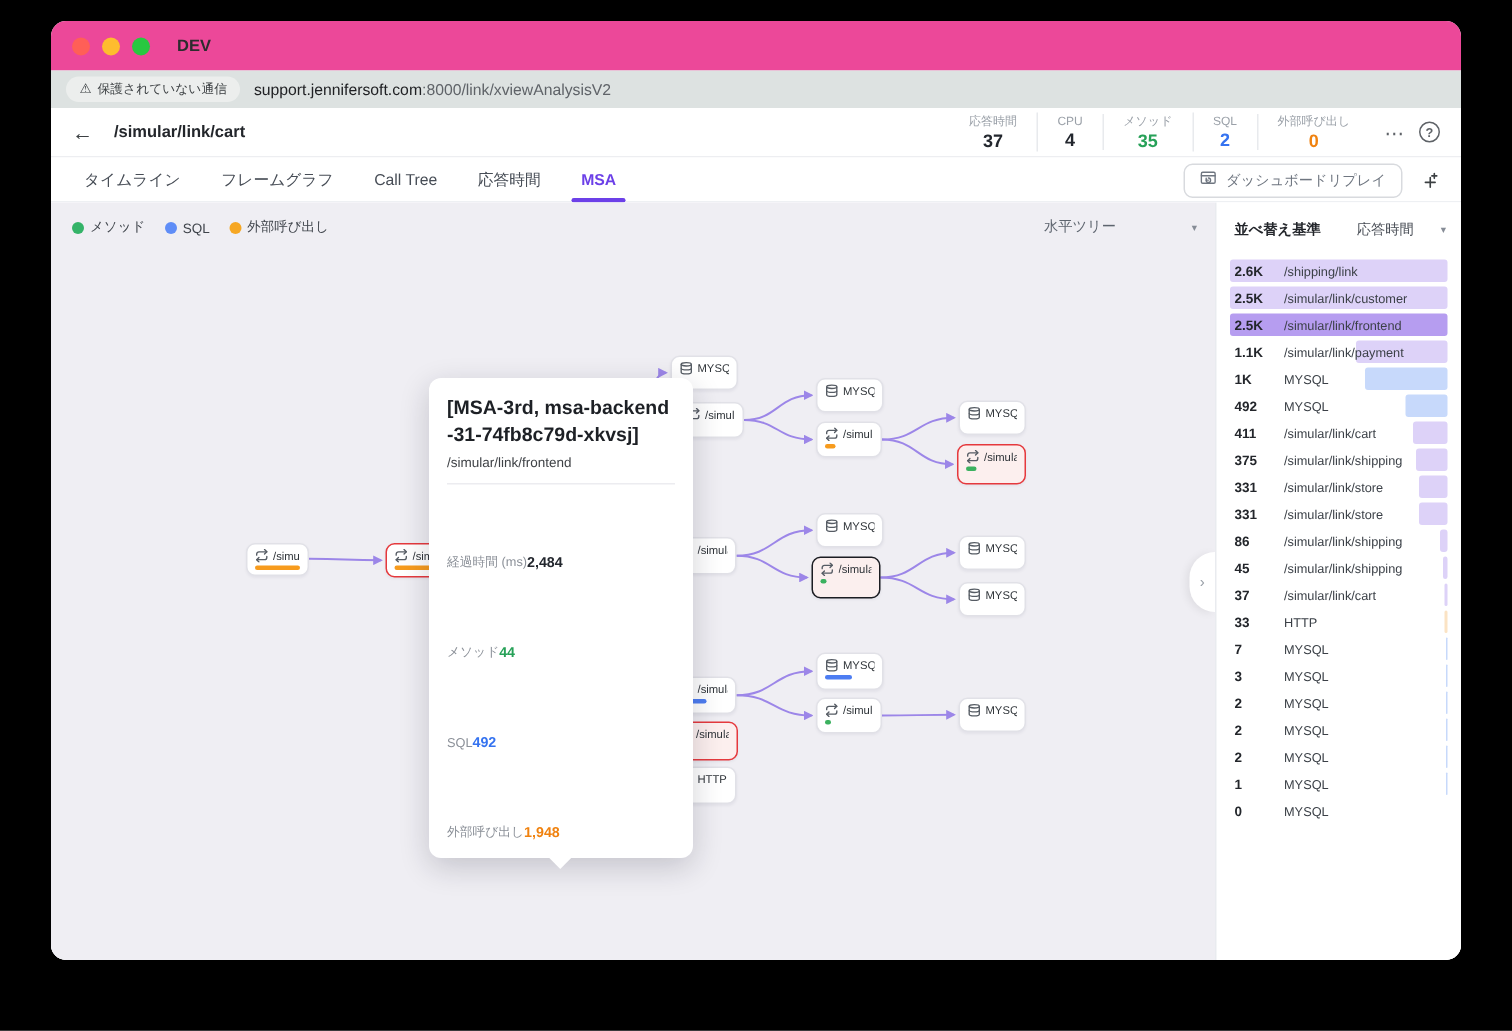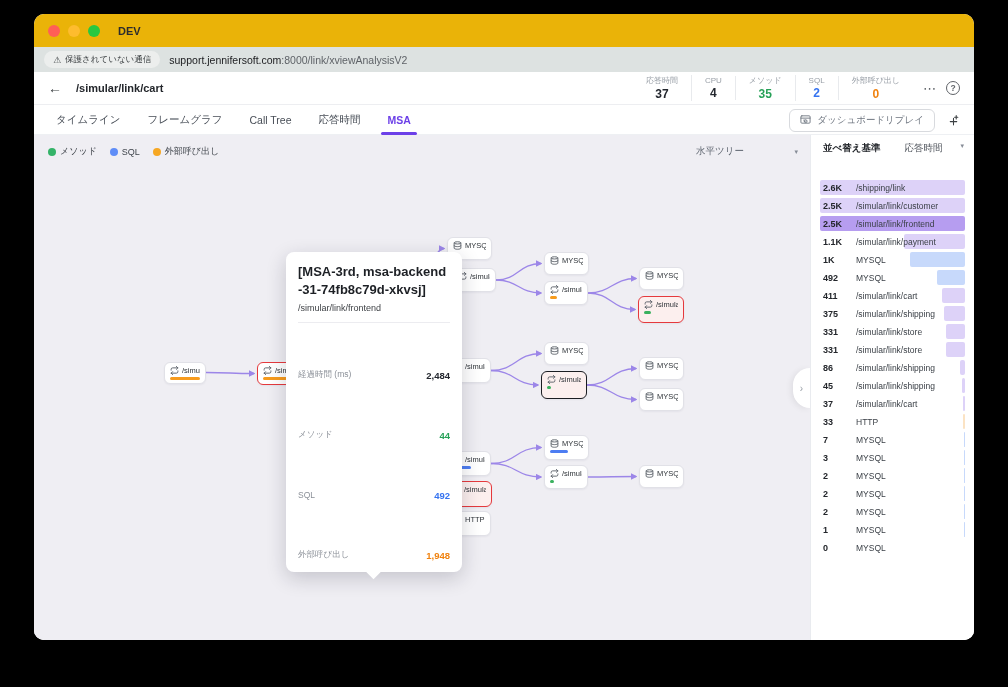--- a/index.html
+++ b/index.html
@@ -1,21 +1,21 @@
 <!DOCTYPE html>
 <html><head>
 <meta charset="utf-8">
 <style>
   html,body{margin:0;padding:0;background:#000;width:1008px;height:687px;overflow:hidden;
     font-family:"Liberation Sans","DejaVu Sans",sans-serif;-webkit-font-smoothing:antialiased;}
   *{box-sizing:border-box;}
   .window{position:absolute;left:34px;top:14px;width:940px;height:626px;background:#fff;
     border-radius:10px;overflow:hidden;box-shadow:0 10px 40px rgba(0,0,0,.6);}
   
-  .titlebar{height:33px;background:#eab308;display:flex;align-items:center;padding:0 14px;}
+  .titlebar{height:33px;background:#ec4899;display:flex;align-items:center;padding:0 14px;}
   .lights{display:flex;gap:8px;align-items:center;}
   .light{width:12px;height:12px;border-radius:50%;}
   .win-title{margin-left:18px;font-size:11px;font-weight:bold;color:#2c2c2e;}
   
   .urlbar{height:25px;background:#dde2e1;display:flex;align-items:center;padding:0 10px;gap:9px;}
   .sec-badge{display:flex;align-items:center;gap:4px;background:#eceeed;border-radius:9px;
     height:17px;padding:0 9px;font-size:8.5px;color:#3c4043;white-space:nowrap;}
   .sec-badge .tri{font-size:9px;color:#3c4043;}
   .url{font-size:10.5px;color:#202124;white-space:nowrap;}
   .url .path{color:#5f6368;}
@@ -64,30 +64,30 @@
   .node.selected{border:1.5px solid #7b57f0;box-shadow:0 0 0 3px rgba(123,87,240,.16);}
   .nbars{display:flex;gap:1px;height:3px;}
   .nbars i{display:block;height:3px;border-radius:1.5px;}
   
   .tooltip{position:absolute;left:252px;top:117px;width:176px;background:#fff;border-radius:8px;
     box-shadow:0 6px 20px rgba(25,25,46,.20);padding:11px 12px 9px;z-index:5;}
   .tooltip::after{content:"";position:absolute;left:82px;bottom:-5px;width:11px;height:11px;background:#fff;transform:rotate(45deg);}
   .tt-title{font-size:13px;font-weight:bold;color:#1d2025;line-height:1.35;word-break:break-all;}
   .tt-path{font-size:9px;color:#3f4246;margin-top:5px;}
   .tt-sep{height:1px;background:#ececf0;margin:9px 0 6px;}
-  .tt-row{display:flex;justify-content:space-between;align-items:center;height:16px;margin-top:44px;}
+  .tt-row{display:flex;align-items:center;height:16px;margin-top:44px;}
   .tt-row .k{font-size:8.5px;color:#8b9098;}
   .tt-row .v{font-size:9.5px;font-weight:bold;}
   
   .handle{position:absolute;right:0;top:233px;width:17px;height:40px;background:#fff;border-radius:20px 0 0 20px;
     box-shadow:-2px 1px 6px rgba(0,0,0,.07);display:flex;align-items:center;justify-content:center;
     color:#9aa0a8;font-size:10px;z-index:4;cursor:pointer;}
   
   .sidebar{flex:1;background:#fff;border-left:1px solid #e9ebef;position:relative;overflow:hidden;}
-  .shead{display:flex;height:22px;margin:7px 10px 16px 12px;}
+  .shead{display:flex;align-items:center;height:22px;margin:7px 10px 9px 12px;}
   .sort-lbl{font-size:9.5px;font-weight:bold;color:#23262b;}
   .sort-val{font-size:9.5px;color:#4a4f57;margin-left:24px;cursor:pointer;}
   .shead .caret{margin-left:auto;}
   .srows{display:flex;flex-direction:column;gap:3px;}
   .srow{position:relative;height:15px;margin:0 9px;cursor:pointer;}
   .srow .bar{position:absolute;right:0;top:0;bottom:0;border-radius:2px;}
   .srow .v{position:absolute;left:3px;top:2.5px;font-size:9px;font-weight:bold;color:#23262b;z-index:1;}
   .srow .l{position:absolute;left:36px;top:3px;font-size:8.5px;color:#3b4047;z-index:1;white-space:nowrap;}
 </style>
 </head>

